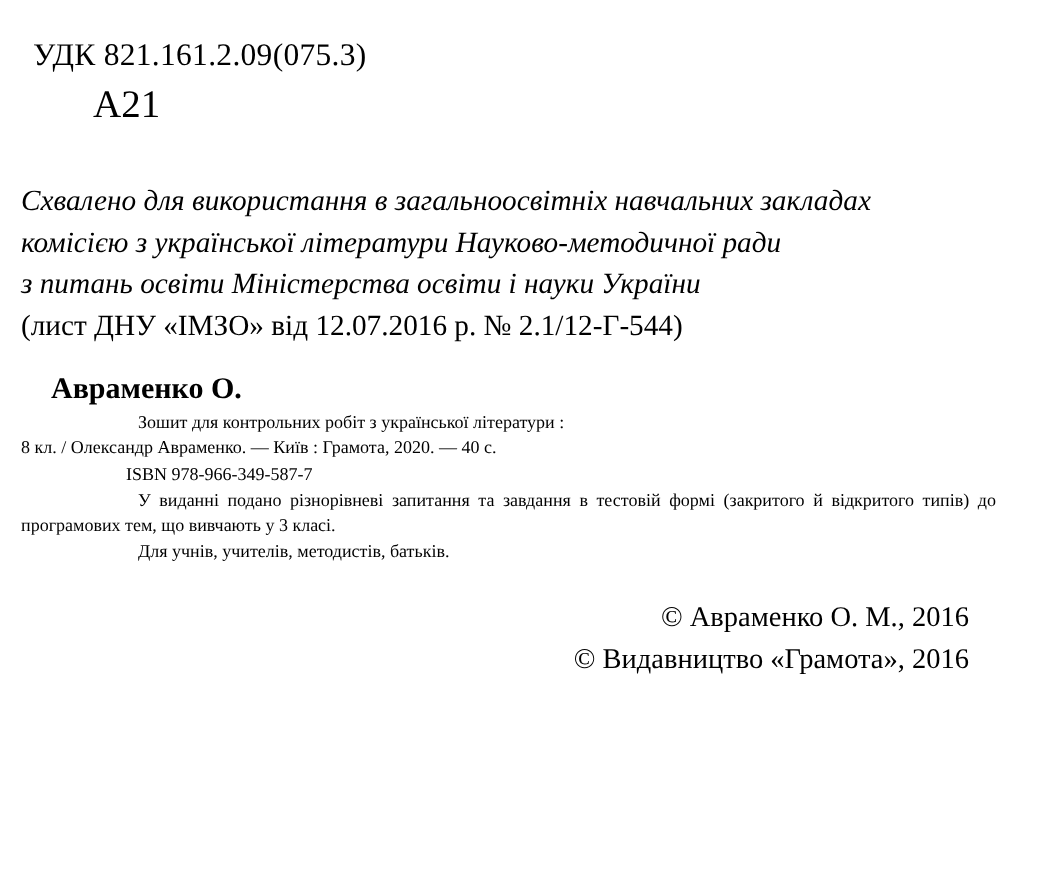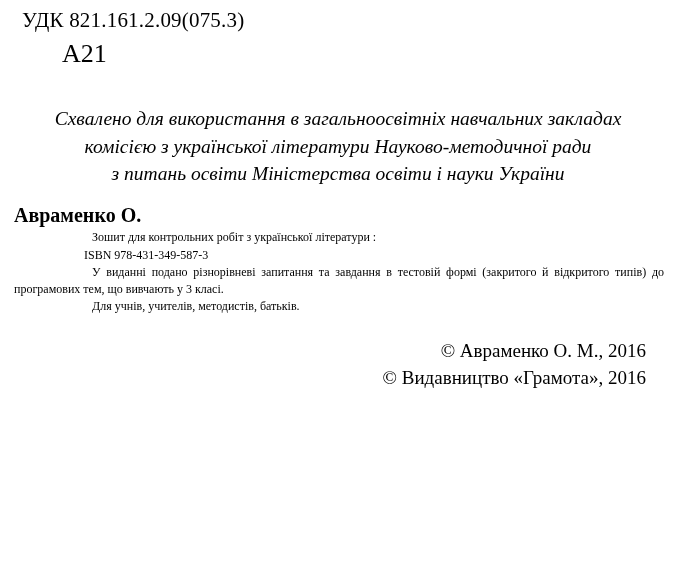--- a/index.html
+++ b/index.html
@@ -12,54 +12,54 @@
     height: 580px;
     font-family: "Liberation Serif", serif;
     color: #000000;
     overflow: hidden;
   }
   .page {
     position: relative;
     width: 700px;
     height: 412px;
     box-sizing: border-box;
-    padding: 4px 30px 0 14px;
+    padding: 20px 30px 0 14px;
   }
   .udc-line {
     font-size: 21px;
     letter-spacing: 0.2px;
     margin: 4px 0 0 8px;
   }
   .cat-code {
     font-size: 26px;
     margin: 6px 0 0 48px;
   }
   .approval {
     margin-top: 36px;
     font-style: italic;
     font-size: 19.5px;
     line-height: 1.42;
-    text-align: center;
+    text-align: left;
     padding-right: 8px;
   }
   .approval .ln {
     display: block;
     white-space: nowrap;
   }
   .approval .ln.lead {
     margin-left: 0;
   }
   .approval .roman {
     font-style: normal;
   }
   .author-bold {
     margin-top: 16px;
     font-size: 20px;
     font-weight: bold;
-    margin-left: 0;
+    margin-left: 20px;
   }
   .body-block {
     margin-top: 2px;
     font-size: 12px;
     line-height: 1.38;
   }
   .para {
     margin: 0 0 0 0;
     text-align: justify;
     text-indent: 78px;
@@ -94,27 +94,29 @@
 
 <div class="page">
 
   <div class="udc-line">УДК 821.161.2.09(075.3)</div>
   <div class="cat-code">А21</div>
 
   <div class="approval">
     <span class="ln lead">Схвалено для використання в загальноосвітніх навчальних закладах</span>
     <span class="ln">комісією з української літератури Науково-методичної ради</span>
     <span class="ln">з питань освіти Міністерства освіти і науки України</span>
+    <span class="ln roman">(лист ДНУ «ІМЗО» від 12.07.2016 р. № 2.1/12-Г-544)</span>
   </div>
 
   <div class="author-bold">Авраменко О.</div>
 
   <div class="body-block">
     <p class="para">Зошит для контрольних робіт з української літератури :</p>
-    <p class="para no-indent isbn">ISBN 978-431-349-587-3</p>
+    <p class="para no-indent">8 кл. / Олександр Авраменко. — Київ : Грамота, 2020. — 40 с.</p>
+    <p class="para no-indent isbn">ISBN 978-966-349-587-7</p>
     <p class="para spaced">У виданні подано різнорівневі запитання та завдання в тестовій формі (закритого й відкритого типів) до програмових тем, що вивчають у 3 класі.</p>
     <p class="para spaced">Для учнів, учителів, методистів, батьків.</p>
   </div>
 
   <div class="copyright">
     <span class="ln">© Авраменко О. М., 2016</span>
     <span class="ln">© Видавництво «Грамота», 2016</span>
   </div>
 
 </div>

